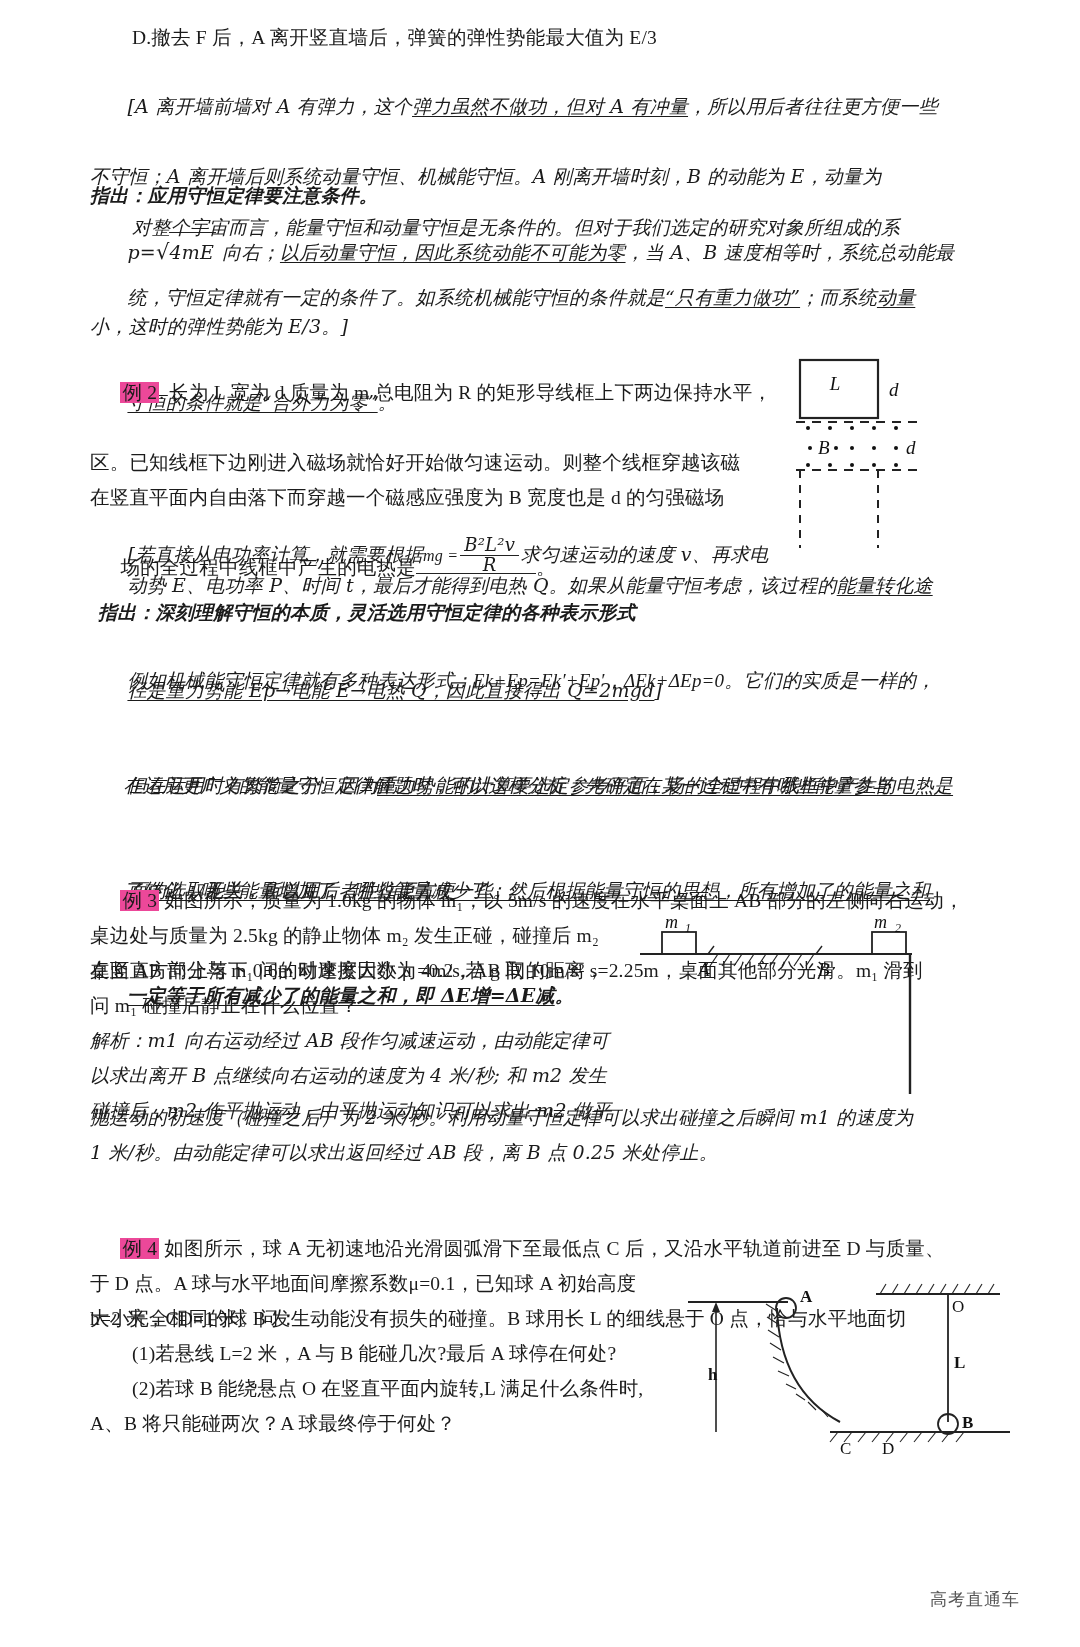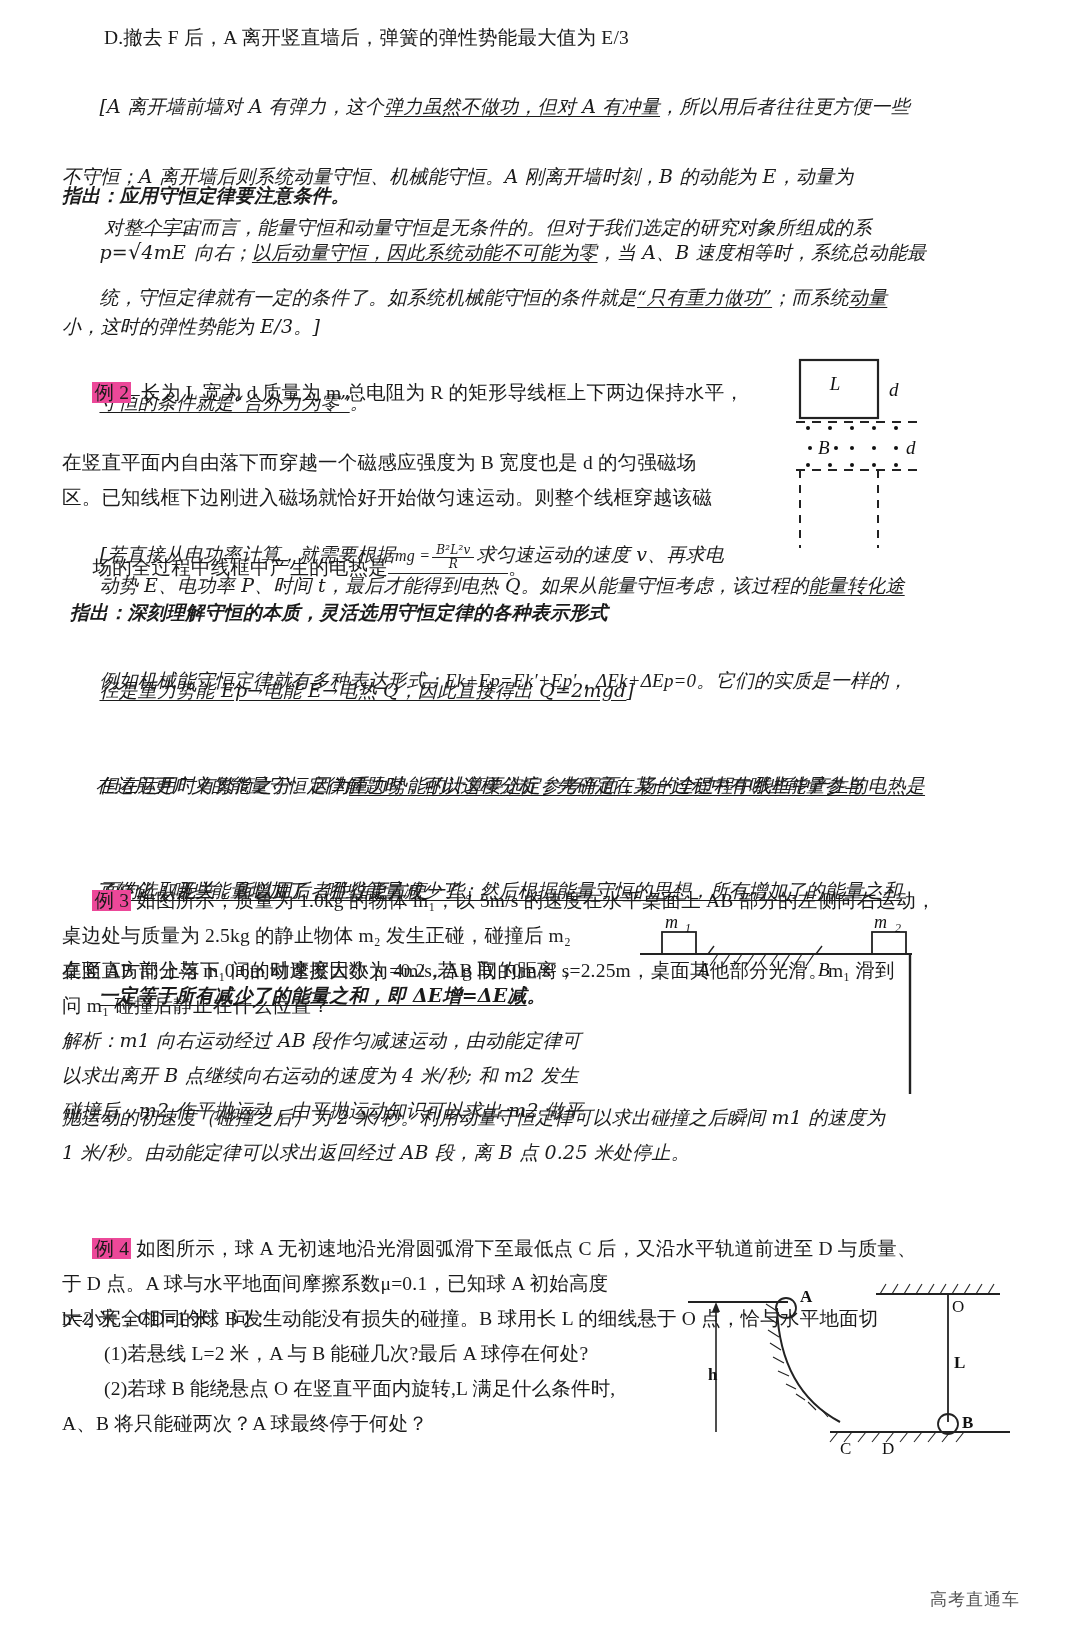--- a/index.html
+++ b/index.html
@@ -41,29 +41,29 @@
   .indent2 { text-indent: 42px; }
 
   
   .exno {
     font-weight: normal;
     background: #ec4899;
     padding: 0 2px;
   }
 
   
-  .blk { position: absolute; }
+  .blk { position: absolute; margin-left: 28px; }
 
   
   .frac {
     display: inline-block;
     vertical-align: -0.55em;
     text-align: center;
     font-style: italic;
-    font-size: 12px;
+    font-size: 18px;
     line-height: 1.05;
     margin: 0 2px;
   }
   .frac .num { display:block; padding: 0 4px; }
   .frac .den { display:block; border-top: 1.4px solid #222; padding: 0 4px; }
 
   .sqrt {
     display: inline-block;
     border-top: 1.3px solid #222;
     padding: 0 2px 0 1px;
@@ -124,22 +124,22 @@
     </div>
     <div class="line kai">
       <span class="u">守恒的条件就是“合外力为零”</span><span>。</span>
     </div>
   </div>
 
   <div class="blk" style="left:62px; top:340px; width:720px;">
     <div class="line ser">
       <span class="exno">例 2</span><span>. 长为 L 宽为 d 质量为 m 总电阻为 R 的矩形导线框上下两边保持水平，</span>
     </div>
+    <div class="line ser">区。已知线框下边刚进入磁场就恰好开始做匀速运动。则整个线框穿越该磁</div>
     <div class="line ser">在竖直平面内自由落下而穿越一个磁感应强度为 B 宽度也是 d 的匀强磁场</div>
-    <div class="line ser">区。已知线框下边刚进入磁场就恰好开始做匀速运动。则整个线框穿越该磁</div>
     <div class="line ser">
       <span>场的全过程中线框中产生的电热是</span><span class="blank"></span><span>。</span>
     </div>
   </div>
 
   <div class="blk" style="left:62px; top:476px; width:720px;">
     <div class="line kai" style="line-height:52px;">
       <span>[若直接从电功率计算，就需要根据</span><span class="it" style="font-size:16px;">mg =</span><span class="frac"><span class="num">B²L²v</span><span class="den">R</span></span><span>求匀速运动的速度 v、再求电</span>
     </div>
   </div>

